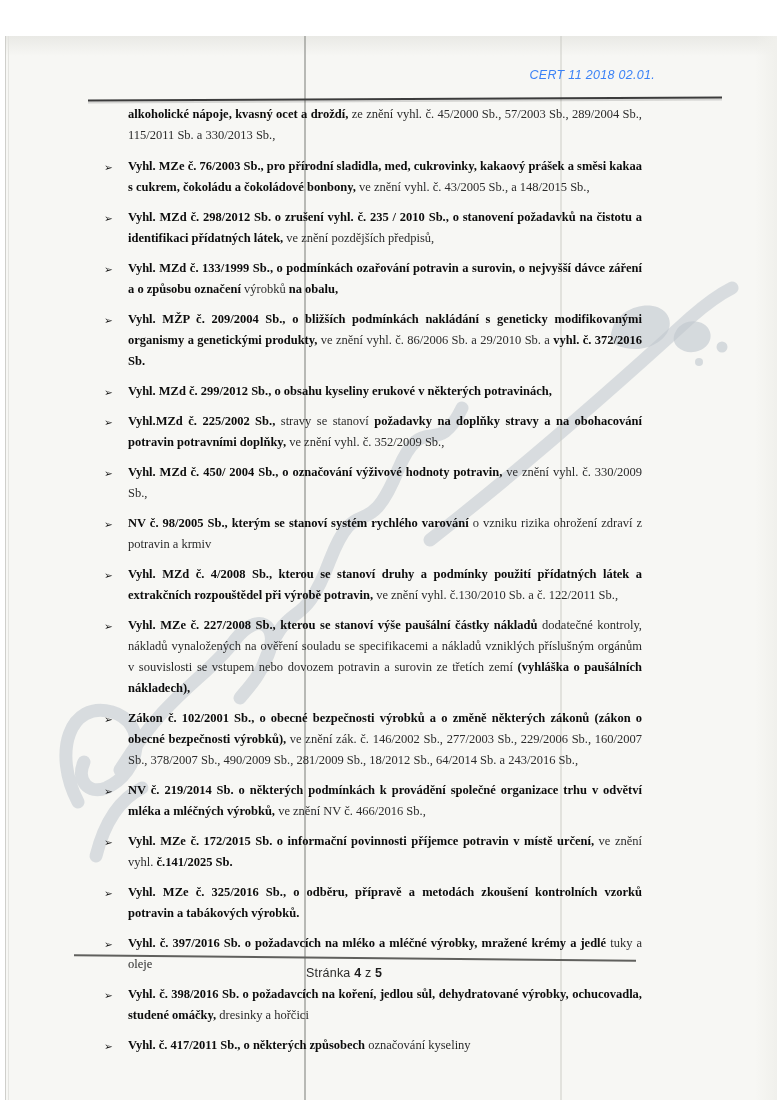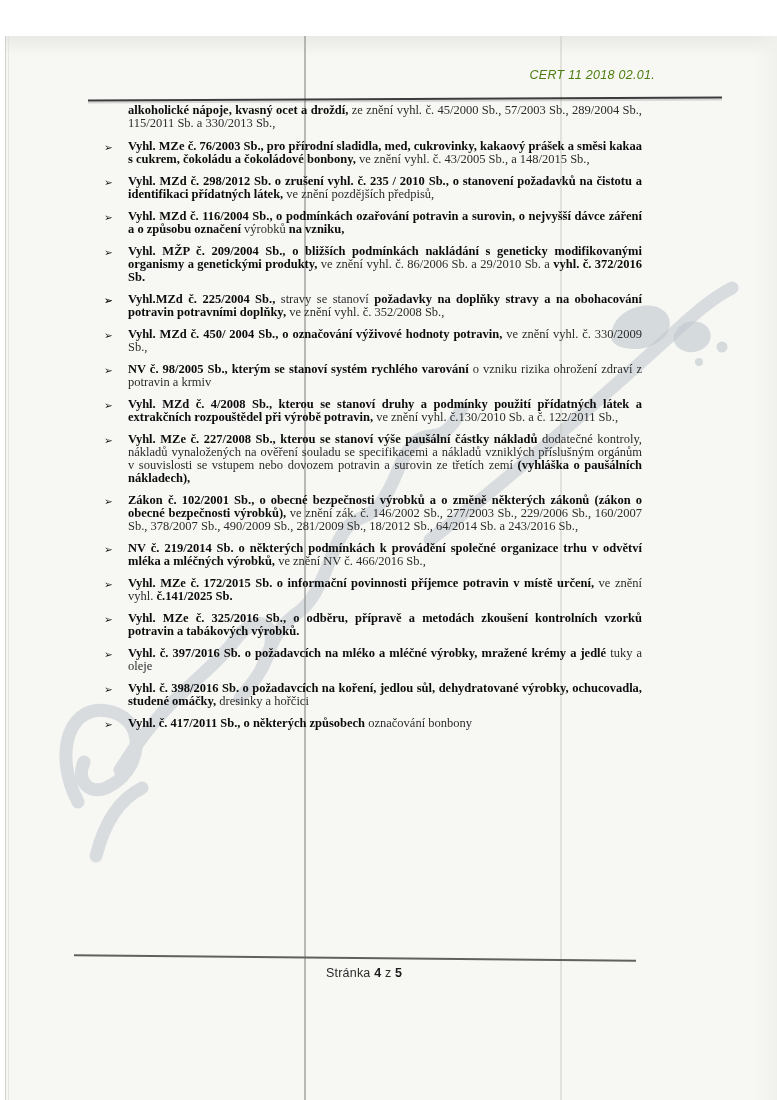--- a/index.html
+++ b/index.html
@@ -29,30 +29,30 @@
     position:absolute;top:36px;bottom:0;
   }
   .fold-line.main{left:304px;width:2px;background:rgba(150,152,148,0.65);}
   .fold-line.faint{left:560px;width:2px;background:rgba(200,200,194,0.45);}
   .watermark-svg{
     position:absolute;left:0;top:0;pointer-events:none;
   }
   .cert-header{
     position:absolute;top:68px;right:122px;
     font-family:"Liberation Sans", sans-serif;
-    font-style:italic;font-size:12.5px;color:#4d7c0f;letter-spacing:0.3px;
+    font-style:italic;font-size:12.5px;color:#3b82f6;letter-spacing:0.3px;
   }
   .header-rule{
     position:absolute;top:98px;left:88px;width:634px;height:2px;
     background:#3c3c3c;transform:rotate(-0.25deg);
     box-shadow:0 2px 0 rgba(60,60,60,0.18);
   }
   .content{
     position:absolute;top:104px;left:128px;width:514px;
-    font-size:12.5px;line-height:13px;color:#1e1e1e;
+    font-size:12.5px;line-height:21px;color:#1e1e1e;
     text-align:justify;
   }
   .intro-para{margin:0 0 10px 0;}
   ul.legal-list{list-style:none;margin:0;padding:0;}
   ul.legal-list li{
     position:relative;margin:0 0 9px 0;
   }
   .bullet-arrow{
     position:absolute;left:-24px;top:1px;
     font-family:"DejaVu Sans", sans-serif;
@@ -60,21 +60,21 @@
   }
   .seg-b{font-weight:bold;color:#0c0c0c;}
   .seg-r{font-weight:normal;color:#2b2b2b;}
   .footer-rule{
     position:absolute;top:957px;left:74px;width:562px;height:1.5px;
     background:#60605d;transform:rotate(0.55deg);
   }
   .footer-text{
     position:absolute;top:966px;left:306px;
     font-family:"Liberation Sans", sans-serif;
-    font-size:12.5px;color:#3a3a3a;letter-spacing:0.2px;margin-left:20px;
+    font-size:12.5px;color:#3a3a3a;letter-spacing:0.2px;
   }
   .footer-text .seg-b{color:#1c1c1c;}
 </style>
 </head>
 <body>
 
 <div class="paper">
   <div class="paper-top-band"></div>
   <div class="paper-right-band"></div>
 </div>
@@ -102,32 +102,32 @@
 
 <div class="cert-header">CERT 11 2018 02.01.</div>
 
 <div class="header-rule"></div>
 
 <div class="content">
   <p class="intro-para" id="intro-para"><span class="seg-b">alkoholické nápoje, kvasný ocet a droždí,</span><span class="seg-r"> ze znění vyhl. č. 45/2000 Sb., 57/2003 Sb., 289/2004 Sb., 115/2011 Sb. a 330/2013 Sb.,</span></p>
   <ul class="legal-list" id="legal-list">
       <li><span class="bullet-arrow">➢</span><span class="seg-b">Vyhl. MZe č. 76/2003 Sb., pro přírodní sladidla, med, cukrovinky, kakaový prášek a směsi kakaa s cukrem, čokoládu a čokoládové bonbony,</span><span class="seg-r"> ve znění vyhl. č. 43/2005 Sb., a 148/2015 Sb.,</span></li>
       <li><span class="bullet-arrow">➢</span><span class="seg-b">Vyhl. MZd č. 298/2012 Sb. o zrušení vyhl. č. 235 / 2010 Sb., o stanovení požadavků na čistotu a identifikaci přídatných látek,</span><span class="seg-r"> ve znění pozdějších předpisů,</span></li>
-      <li><span class="bullet-arrow">➢</span><span class="seg-b">Vyhl. MZd č. 116/2004 Sb., o podmínkách ozařování potravin a surovin, o nejvyšší dávce záření a o způsobu označení</span><span class="seg-r"> výrobků </span><span class="seg-b">na vzniku,</span></li>
+      <li><span class="bullet-arrow">➢</span><span class="seg-b">Vyhl. MZd č. 133/1999 Sb., o podmínkách ozařování potravin a surovin, o nejvyšší dávce záření a o způsobu označení</span><span class="seg-r"> výrobků </span><span class="seg-b">na obalu,</span></li>
       <li><span class="bullet-arrow">➢</span><span class="seg-b">Vyhl. MŽP č. 209/2004 Sb., o bližších podmínkách nakládání s geneticky modifikovanými organismy a genetickými produkty,</span><span class="seg-r"> ve znění vyhl. č. 86/2006 Sb. a 29/2010 Sb. a </span><span class="seg-b">vyhl. č. 372/2016 Sb.</span></li>
-      <li><span class="bullet-arrow">➢</span></li>
-      <li><span class="bullet-arrow">➢</span><span class="seg-b">Vyhl.MZd č. 225/2004 Sb.,</span><span class="seg-r"> stravy se stanoví </span><span class="seg-b">požadavky na doplňky stravy a na obohacování potravin potravními doplňky,</span><span class="seg-r"> ve znění vyhl. č. 352/2008 Sb.,</span></li>
+      <li><span class="bullet-arrow">➢</span><span class="seg-b">Vyhl. MZd č. 299/2012 Sb., o obsahu kyseliny erukové v některých potravinách,</span></li>
+      <li><span class="bullet-arrow">➢</span><span class="seg-b">Vyhl.MZd č. 225/2002 Sb.,</span><span class="seg-r"> stravy se stanoví </span><span class="seg-b">požadavky na doplňky stravy a na obohacování potravin potravními doplňky,</span><span class="seg-r"> ve znění vyhl. č. 352/2009 Sb.,</span></li>
       <li><span class="bullet-arrow">➢</span><span class="seg-b">Vyhl. MZd č. 450/ 2004 Sb., o označování výživové hodnoty potravin,</span><span class="seg-r"> ve znění vyhl. č. 330/2009 Sb.,</span></li>
       <li><span class="bullet-arrow">➢</span><span class="seg-b">NV č. 98/2005 Sb., kterým se stanoví systém rychlého varování</span><span class="seg-r"> o vzniku rizika ohrožení zdraví z potravin a krmiv</span></li>
       <li><span class="bullet-arrow">➢</span><span class="seg-b">Vyhl. MZd č. 4/2008 Sb., kterou se stanoví druhy a podmínky použití přídatných látek a extrakčních rozpouštědel při výrobě potravin,</span><span class="seg-r"> ve znění vyhl. č.130/2010 Sb. a č. 122/2011 Sb.,</span></li>
       <li><span class="bullet-arrow">➢</span><span class="seg-b">Vyhl. MZe č. 227/2008 Sb., kterou se stanoví výše paušální částky nákladů</span><span class="seg-r"> dodatečné kontroly, nákladů vynaložených na ověření souladu se specifikacemi a nákladů vzniklých příslušným orgánům v souvislosti se vstupem nebo dovozem potravin a surovin ze třetích zemí </span><span class="seg-b">(vyhláška o paušálních nákladech),</span></li>
       <li><span class="bullet-arrow">➢</span><span class="seg-b">Zákon č. 102/2001 Sb., o obecné bezpečnosti výrobků a o změně některých zákonů (zákon o obecné bezpečnosti výrobků),</span><span class="seg-r"> ve znění zák. č. 146/2002 Sb., 277/2003 Sb., 229/2006 Sb., 160/2007 Sb., 378/2007 Sb., 490/2009 Sb., 281/2009 Sb., 18/2012 Sb., 64/2014 Sb. a 243/2016 Sb.,</span></li>
       <li><span class="bullet-arrow">➢</span><span class="seg-b">NV č. 219/2014 Sb. o některých podmínkách k provádění společné organizace trhu v odvětví mléka a mléčných výrobků,</span><span class="seg-r"> ve znění NV č. 466/2016 Sb.,</span></li>
       <li><span class="bullet-arrow">➢</span><span class="seg-b">Vyhl. MZe č. 172/2015 Sb. o informační povinnosti příjemce potravin v místě určení,</span><span class="seg-r"> ve znění vyhl. </span><span class="seg-b">č.141/2025 Sb.</span></li>
       <li><span class="bullet-arrow">➢</span><span class="seg-b">Vyhl. MZe č. 325/2016 Sb., o odběru, přípravě a metodách zkoušení kontrolních vzorků potravin a tabákových výrobků.</span></li>
       <li><span class="bullet-arrow">➢</span><span class="seg-b">Vyhl. č. 397/2016 Sb. o požadavcích na mléko a mléčné výrobky, mražené krémy a jedlé</span><span class="seg-r"> tuky a oleje</span></li>
       <li><span class="bullet-arrow">➢</span><span class="seg-b">Vyhl. č. 398/2016 Sb. o požadavcích na koření, jedlou sůl, dehydratované výrobky, ochucovadla, studené omáčky,</span><span class="seg-r"> dresinky a hořčici</span></li>
-      <li><span class="bullet-arrow">➢</span><span class="seg-b">Vyhl. č. 417/2011 Sb., o některých způsobech</span><span class="seg-r"> označování bonbony</span></li>
+      <li><span class="bullet-arrow">➢</span><span class="seg-b">Vyhl. č. 417/2011 Sb., o některých způsobech</span><span class="seg-r"> označování kyseliny</span></li>
     </ul>
 </div>
 
 <div class="footer-rule"></div>
 <div class="footer-text" id="footer-text"><span class="seg-r">Stránka </span><span class="seg-b">4</span><span class="seg-r"> z </span><span class="seg-b">5</span></div>
 
 </body></html>

